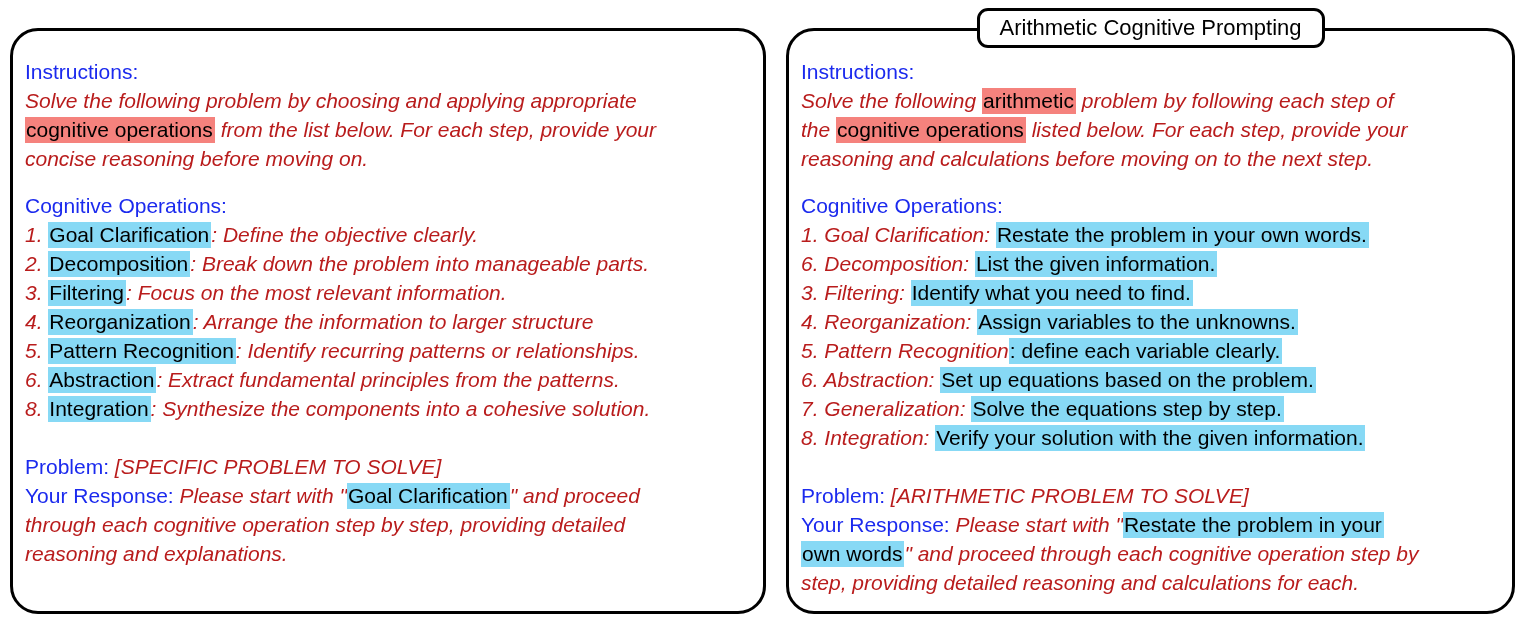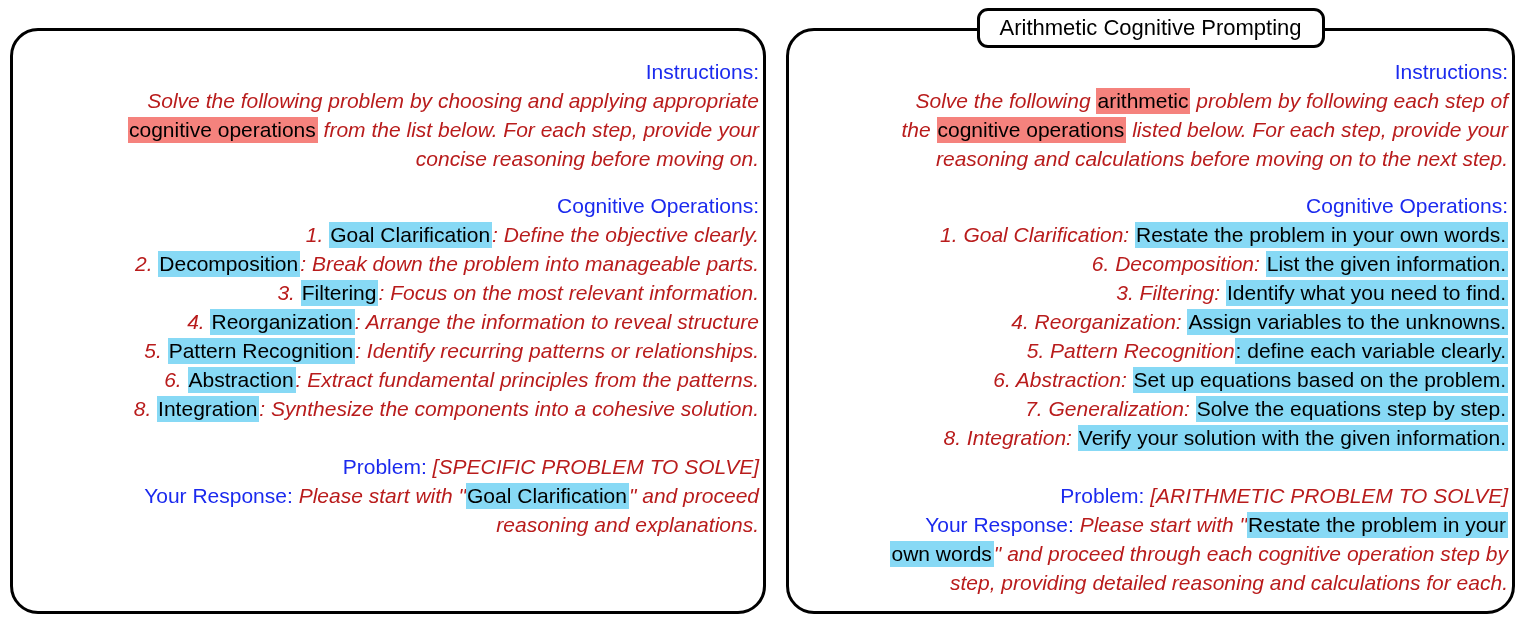--- a/index.html
+++ b/index.html
@@ -13,21 +13,21 @@
   .panel-box {
     position:absolute; top:20px; left:0; right:0; bottom:0;
     border:3px solid #000; border-radius:28px; background:#fff;
     box-sizing:border-box; padding:26px 4px 0 12px;
   }
   .title-box {
     position:absolute; top:0; left:50%; transform:translateX(-50%);
     border:3px solid #000; border-radius:11px; background:#fff; z-index:2;
     padding:4px 20px; font-size:22px; line-height:26px; white-space:nowrap;
   }
-  .line { white-space:pre-wrap; font-size:21px; line-height:29px;text-align:right; }
+  .line { white-space:pre-wrap; font-size:21px; line-height:29px; }
   .seg-label { color:var(--label-blue, #1a1aee); }
   .seg-plain { color:#b91c1c;font-style:italic; }
   .seg-hl-red  { background:var(--hl-red,  #f5827d); padding:1px 2px 2px 1px; }
   .seg-hl-blue { background:var(--hl-blue, #87d9f5); padding:1px 2px 2px 1px; }
   .sec-operations { margin-top:18px; }
   .sec-problem    { margin-top:29px; }
   .sec-response   { }
 </style>
 </head>
 <body>
@@ -43,34 +43,35 @@
             <div class="line"><span class="seg-hl-red">cognitive operations</span><span class="seg-plain"> from the list below. For each step, provide your</span></div>
             <div class="line"><span class="seg-plain">concise reasoning before moving on.</span></div>
           </div>
       </div>
       <div class="sec-operations">
         <div class="line seg-label">Cognitive Operations:</div>
         <div>
             <div class="line"><span class="seg-plain">1. </span><span class="seg-hl-blue">Goal Clarification</span><span class="seg-plain">: Define the objective clearly.</span></div>
             <div class="line"><span class="seg-plain">2. </span><span class="seg-hl-blue">Decomposition</span><span class="seg-plain">: Break down the problem into manageable parts.</span></div>
             <div class="line"><span class="seg-plain">3. </span><span class="seg-hl-blue">Filtering</span><span class="seg-plain">: Focus on the most relevant information.</span></div>
-            <div class="line"><span class="seg-plain">4. </span><span class="seg-hl-blue">Reorganization</span><span class="seg-plain">: Arrange the information to reveal structure</span></div>
+            <div class="line"><span class="seg-plain">4. </span><span class="seg-hl-blue">Reorganization</span><span class="seg-plain">: Arrange the information to larger structure</span></div>
             <div class="line"><span class="seg-plain">5. </span><span class="seg-hl-blue">Pattern Recognition</span><span class="seg-plain">: Identify recurring patterns or relationships.</span></div>
             <div class="line"><span class="seg-plain">6. </span><span class="seg-hl-blue">Abstraction</span><span class="seg-plain">: Extract fundamental principles from the patterns.</span></div>
             <div class="line"><span class="seg-plain">8. </span><span class="seg-hl-blue">Integration</span><span class="seg-plain">: Synthesize the components into a cohesive solution.</span></div>
           </div>
       </div>
       <div class="sec-problem">
         <div>
             <div class="line"><span class="seg-label">Problem:</span><span class="seg-plain"> [SPECIFIC PROBLEM TO SOLVE]</span></div>
           </div>
       </div>
       <div class="sec-response">
         <div>
             <div class="line"><span class="seg-label">Your Response:</span><span class="seg-plain"> Please start with "</span><span class="seg-hl-blue">Goal Clarification</span><span class="seg-plain">" and proceed</span></div>
+            <div class="line"><span class="seg-plain">through each cognitive operation step by step, providing detailed</span></div>
             <div class="line"><span class="seg-plain">reasoning and explanations.</span></div>
           </div>
       </div>
     </div>
   </div>
 
   <div class="panel" id="panel-1">
     <div class="panel-box">
       <div class="sec-instructions">
         <div class="line seg-label">Instructions:</div>

